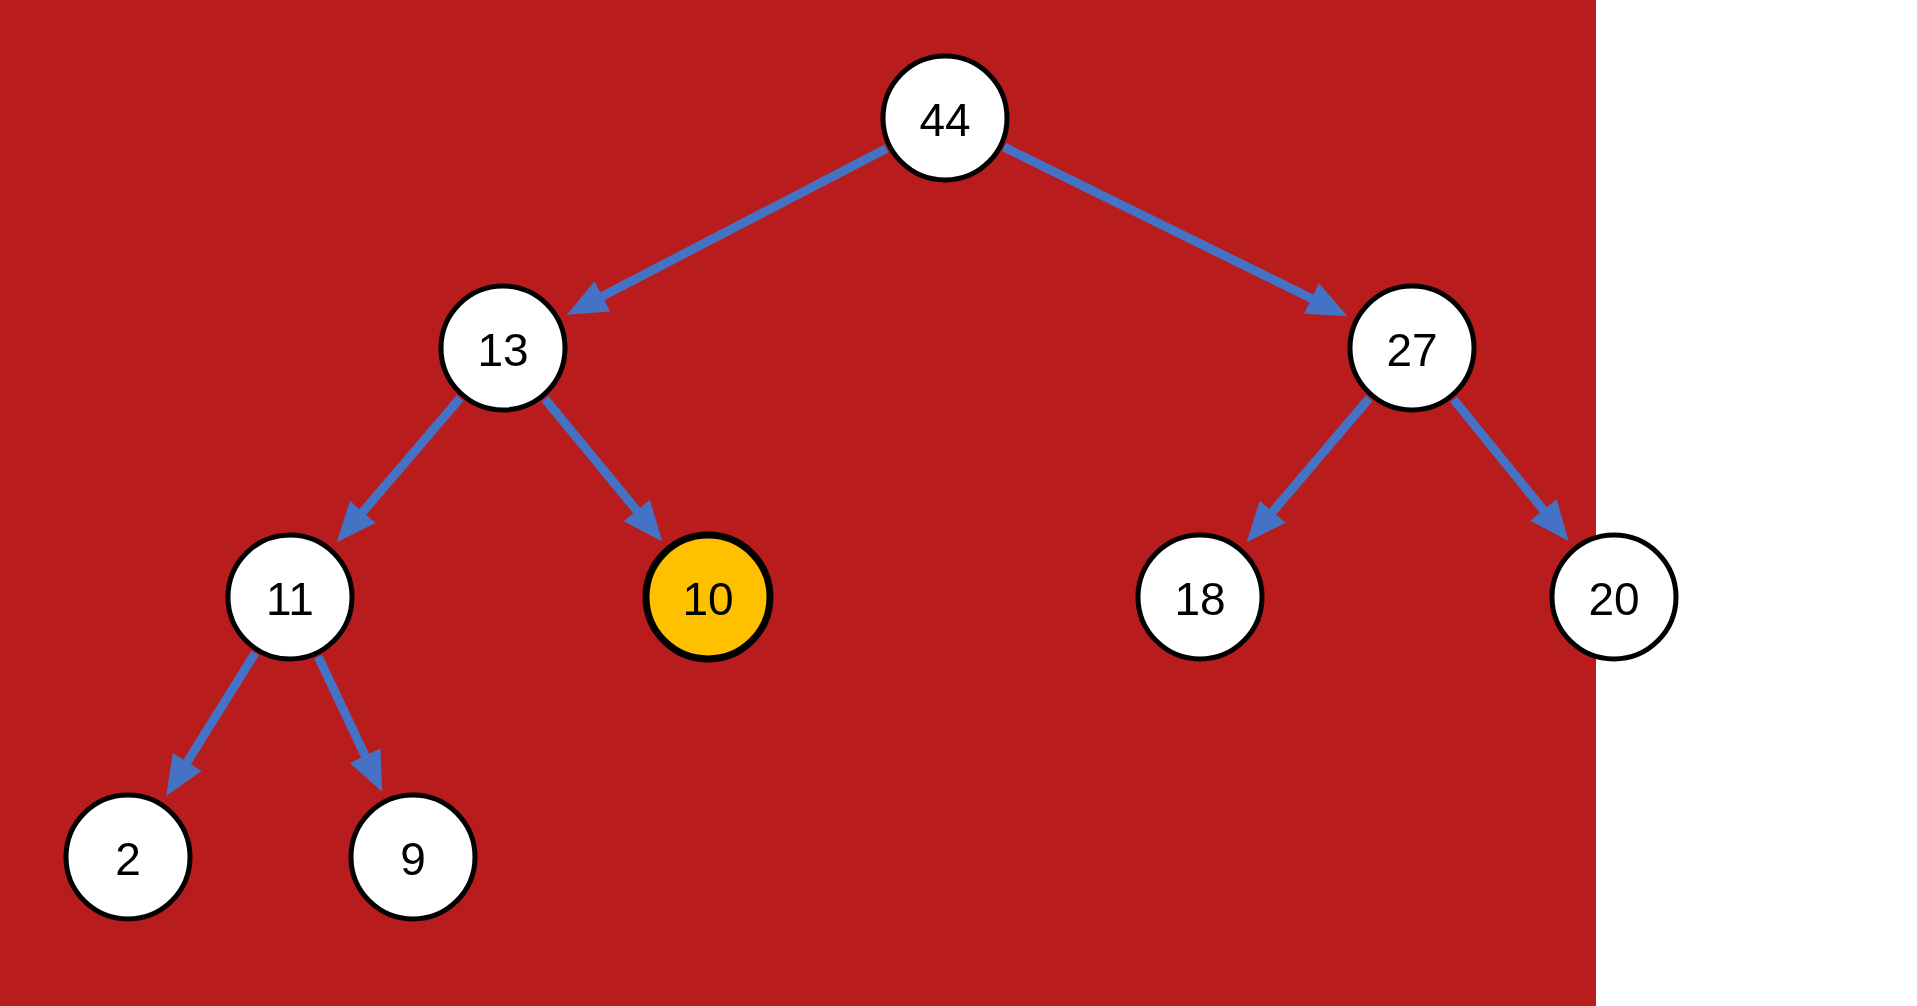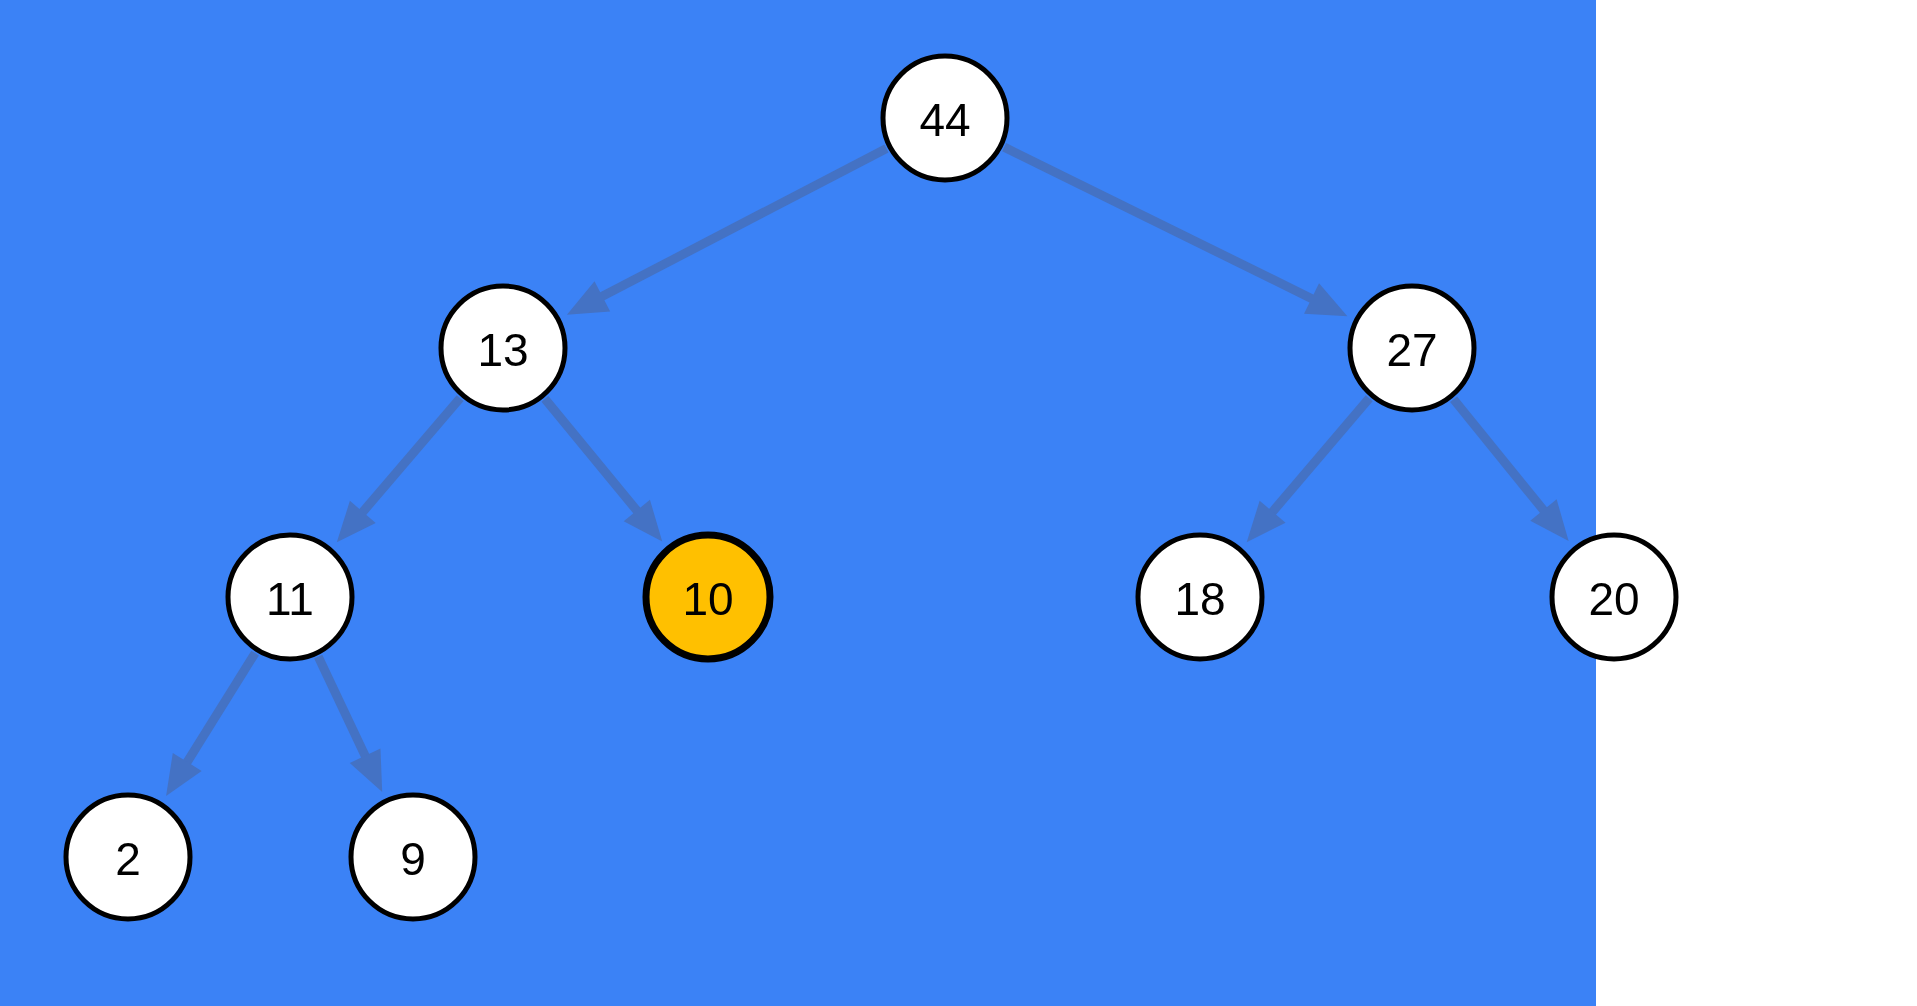--- a/index.html
+++ b/index.html
@@ -11,21 +11,21 @@
   body {
     width: 1917px;
     height: 1006px;
     overflow: hidden;
     font-family: "Liberation Sans", sans-serif;
   }
   #diagram-root {
     position: relative;
     width: 1596px;
     height: 1006px;
-    background: #3b82f6;
+    background: #b91c1c;
   }
   #tree-svg {
     position: absolute;
     top: 0;
     left: 0;
     width: 1917px;
     height: 1006px;
     display: block;
   }
   .node-circle {

